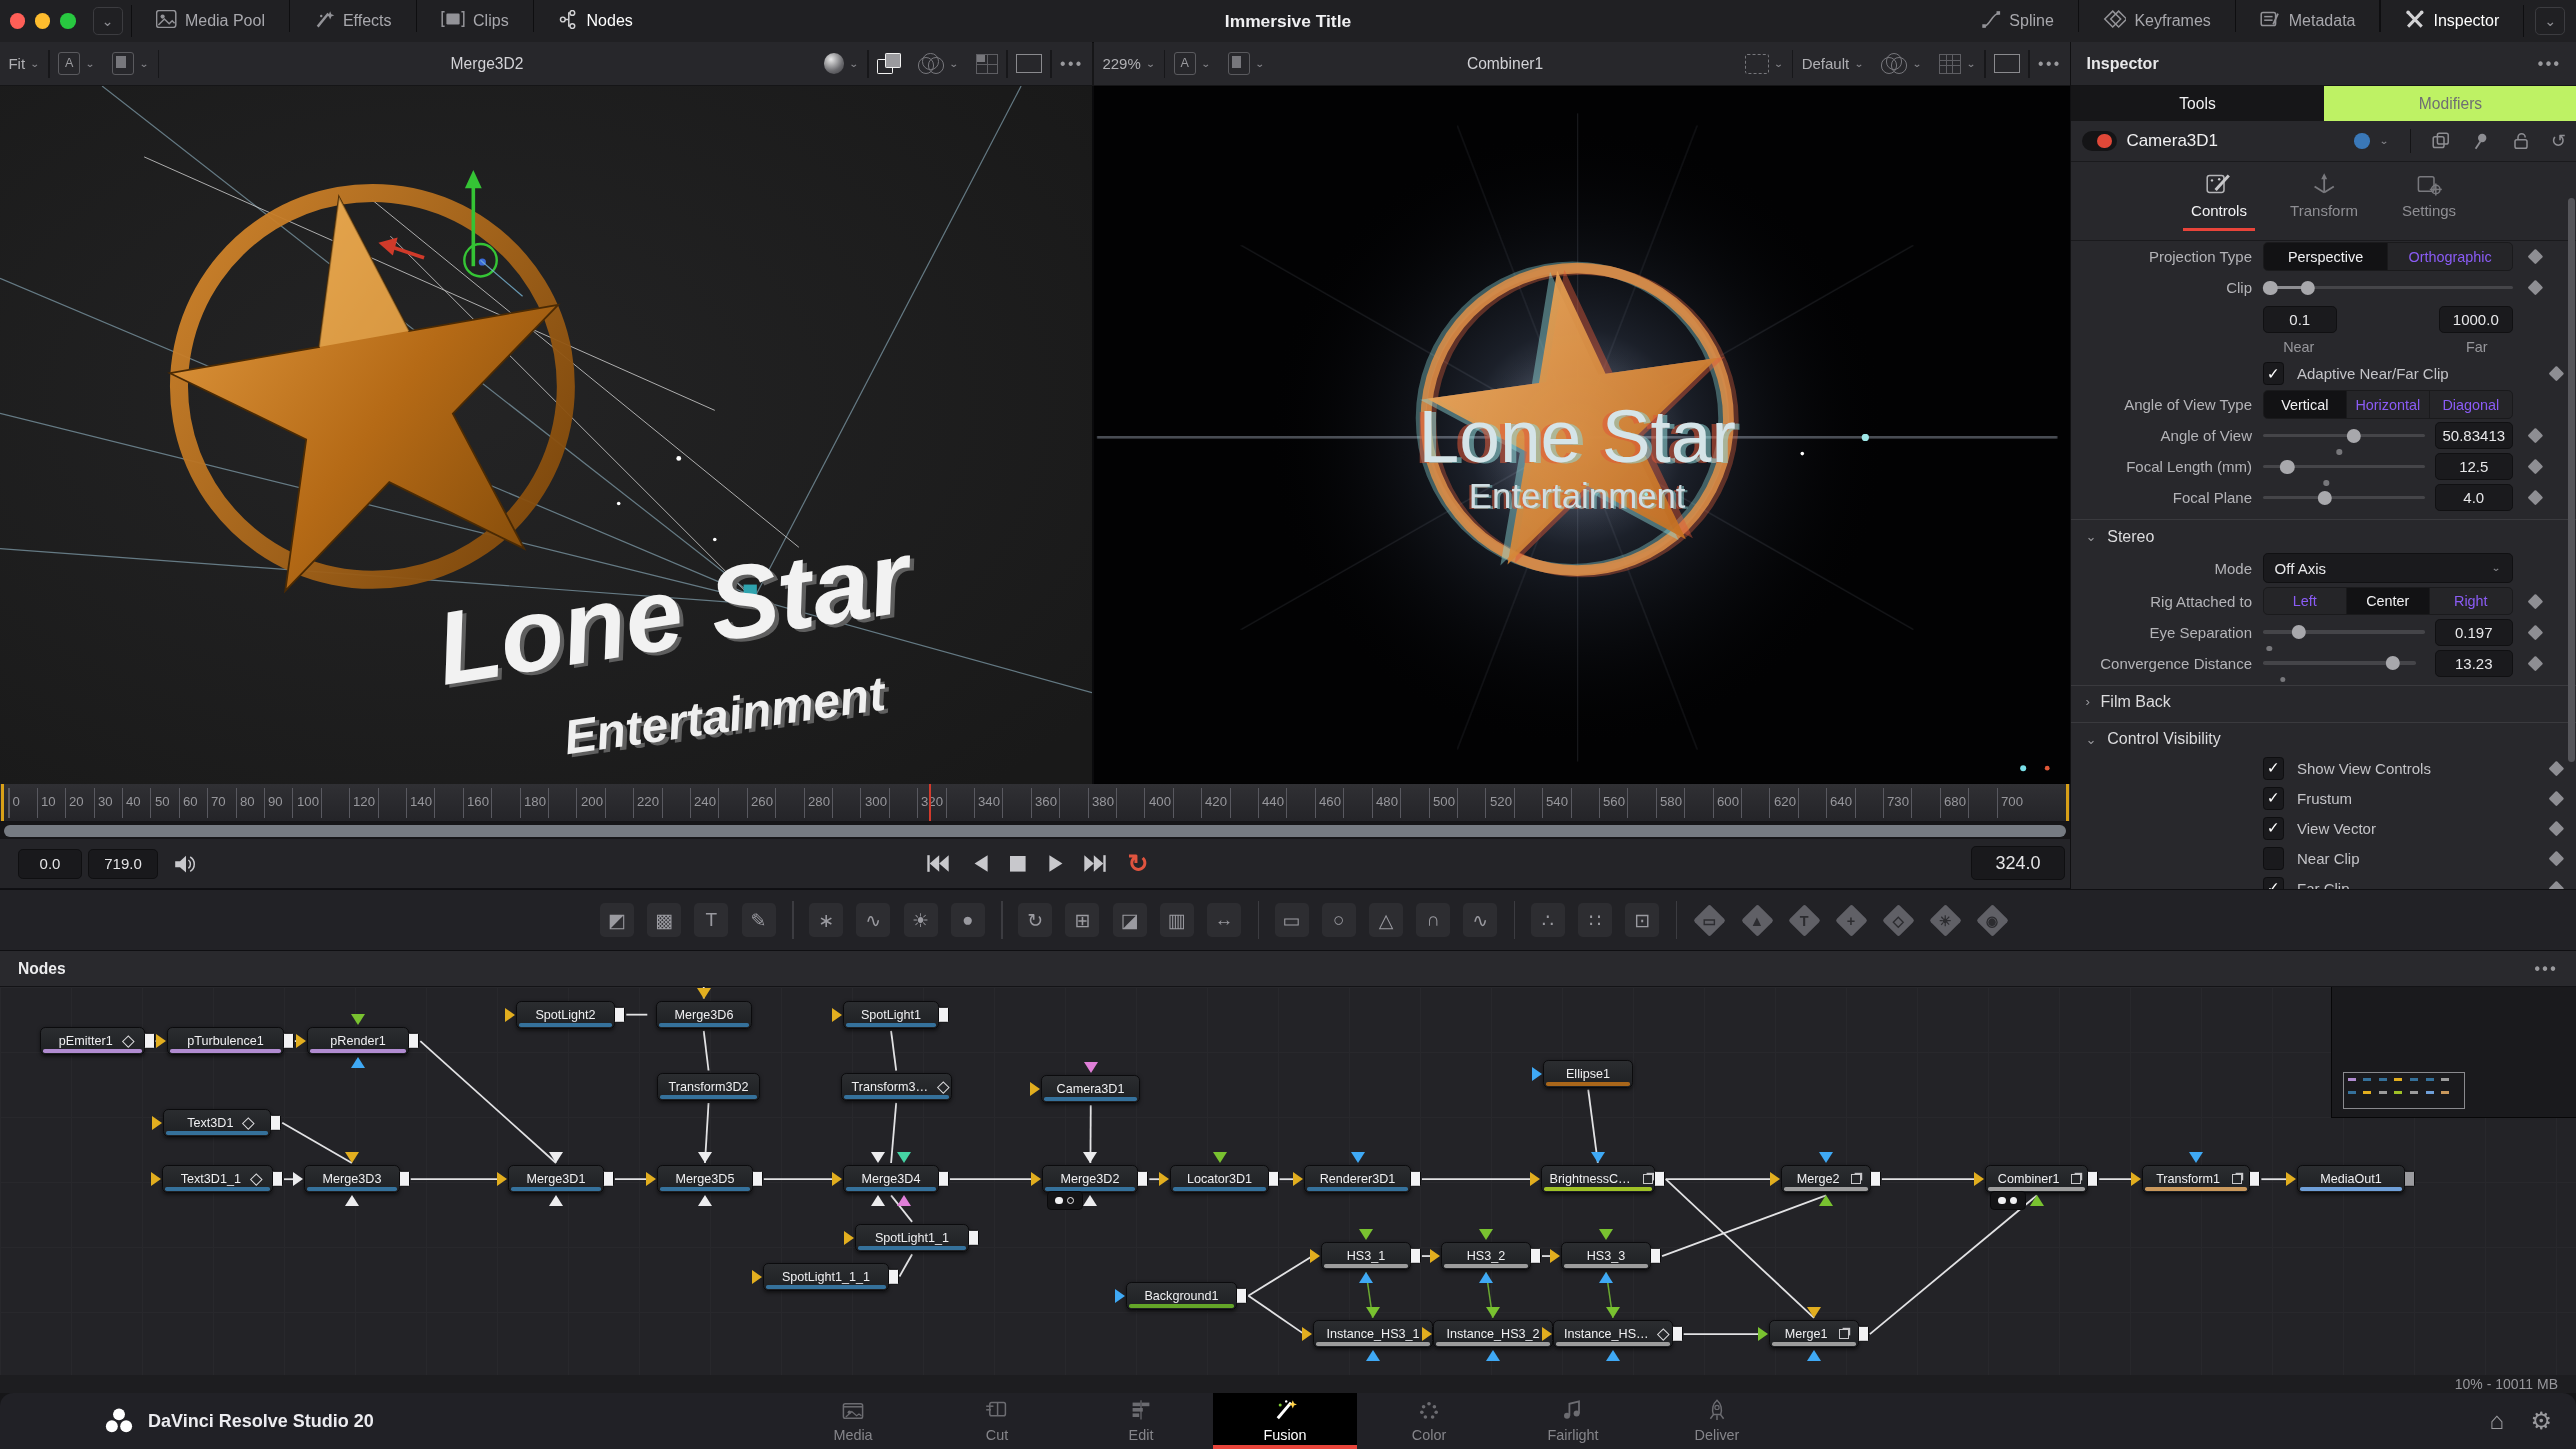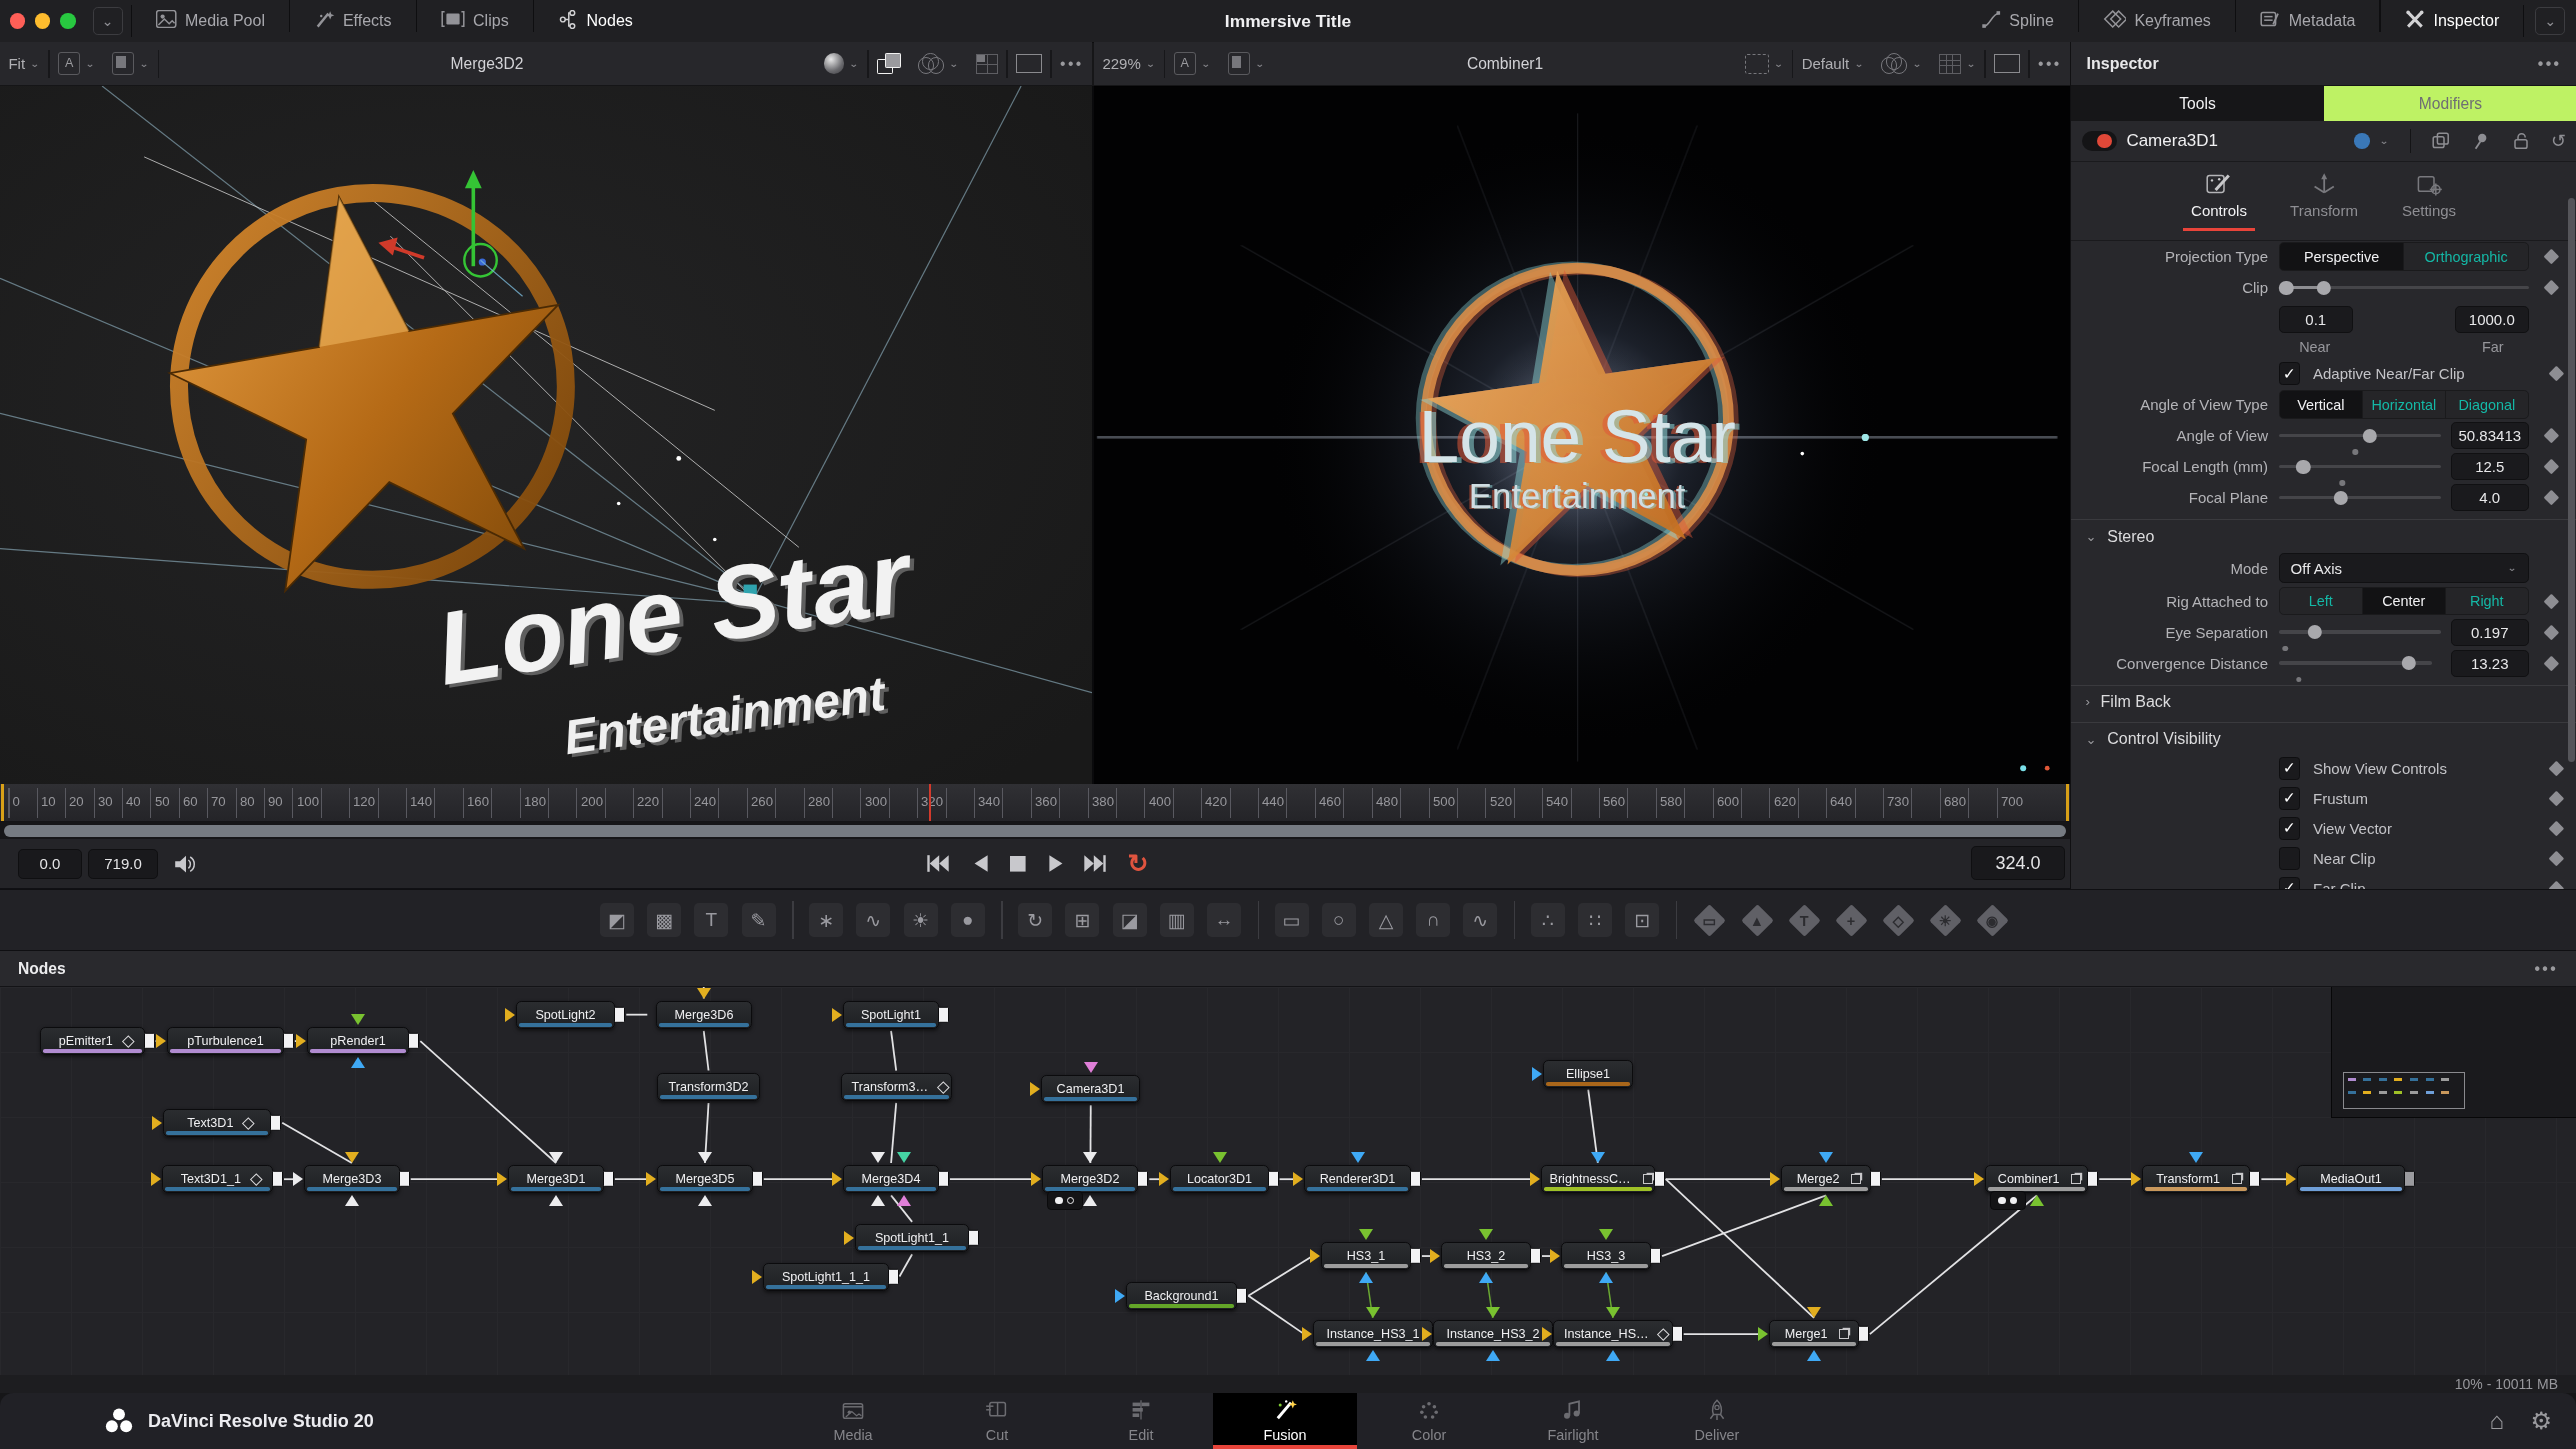--- a/index.html
+++ b/index.html
@@ -59,26 +59,26 @@
   .toggle{width:35px;height:20.4px;border-radius:10.2px;background:#141416;display:flex;align-items:center;}
   .toggle b{width:14.4px;height:14.4px;border-radius:50%;background:#e04838;margin-left:15.6px;}
   #nodehead .nname{font-size:17px;color:#f0f0f2;flex:0 0 auto;}
   .bluedot{width:15.6px;height:15.6px;border-radius:50%;background:#3a78b8;margin-left:auto;}
   .hicon{color:#8e8e93;margin-left:12px;display:flex;}
   #subtabs{display:flex;justify-content:center;gap:27px;height:71px;border-bottom:1.2px solid #1a1a1d;padding-top:7.2px;}
   .stab{display:flex;flex-direction:column;align-items:center;gap:6px;color:#8e8e93;font-size:15px;width:78px;}
   .stab .si{height:26.4px;display:flex;align-items:flex-end;opacity:.8;}
   .stab.on{color:#f2f2f4;}
   .stab.on .ul{width:72px;height:2.4px;background:#e8443a;margin-top:3.6px;}
-  .row{display:flex;align-items:center;height:31px;padding-left:6px;margin-left:16px;}
+  .row{display:flex;align-items:center;height:31px;padding-left:6px;}
   .rlabel{width:175px;text-align:right;padding-right:10.8px;color:#b4b4b8;font-size:15px;flex:0 0 auto;white-space:nowrap;}
   .ctrl{width:250px;flex:0 0 auto;display:flex;align-items:center;}
   .kf{width:10.8px;height:10.8px;background:#8e8e93;transform:rotate(45deg);margin-left:17px;border-radius:1.2px;}
   .seg{display:flex;width:100%;background:#252528;border:1.2px solid #1a1a1c;border-radius:4.8px;overflow:hidden;height:26.4px;}
-  .seg span{flex:1;display:flex;align-items:center;justify-content:center;font-size:14.4px;color:#14b8a6;border-right:1.2px solid #1a1a1c;}
+  .seg span{flex:1;display:flex;align-items:center;justify-content:center;font-size:14.4px;color:#8b5cf6;border-right:1.2px solid #1a1a1c;}
   .seg span:last-child{border-right:none;}
   .seg span.on{background:#121214;color:#f2f2f4;}
   .vbox{background:#1a1a1d;border:1.2px solid #101012;border-radius:4.8px;height:25px;display:flex;align-items:center;justify-content:center;font-size:15px;color:#e8e8ea;}
   .slider{position:relative;height:3.6px;background:#454549;border-radius:1.8px;flex:1;}
   .slider .hd{position:absolute;top:-5.4px;width:14.4px;height:14.4px;border-radius:50%;background:#a8a8ac;transform:translateX(-50%);}
   .slider .dot{position:absolute;top:15.6px;width:5.4px;height:5.4px;border-radius:50%;background:#77777b;transform:translateX(-50%);}
   .slider .rng{position:absolute;height:3.6px;background:#8e8e92;}
   .cb{width:19px;height:21.6px;background:#1a1a1d;border:1.2px solid #0e0e10;border-radius:3.6px;display:flex;align-items:center;justify-content:center;color:#fff;font-size:15.6px;flex:0 0 auto;}
   .cblabel{font-size:15px;color:#c4c4c8;margin-left:13.2px;}
   .sect{display:flex;align-items:center;gap:10.8px;height:28px;padding-left:14.4px;font-size:16px;color:#dcdcde;border-top:1.2px solid #3a3a3e;margin-top:6px;padding-top:2.4px;}

